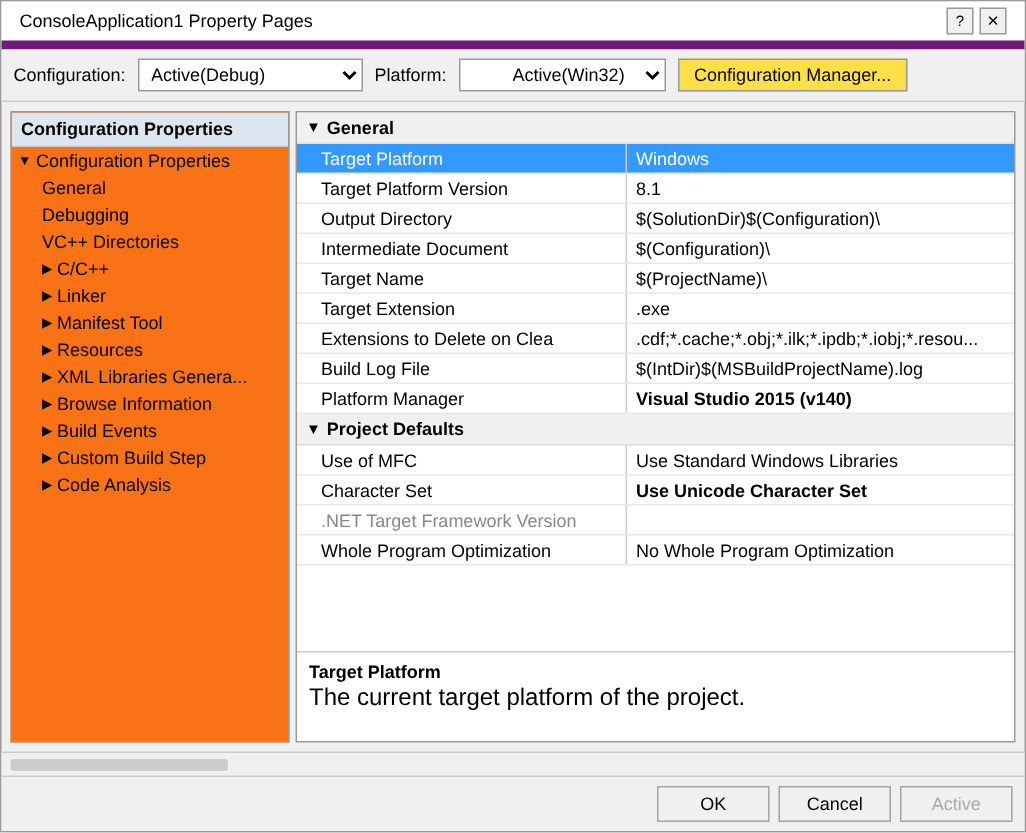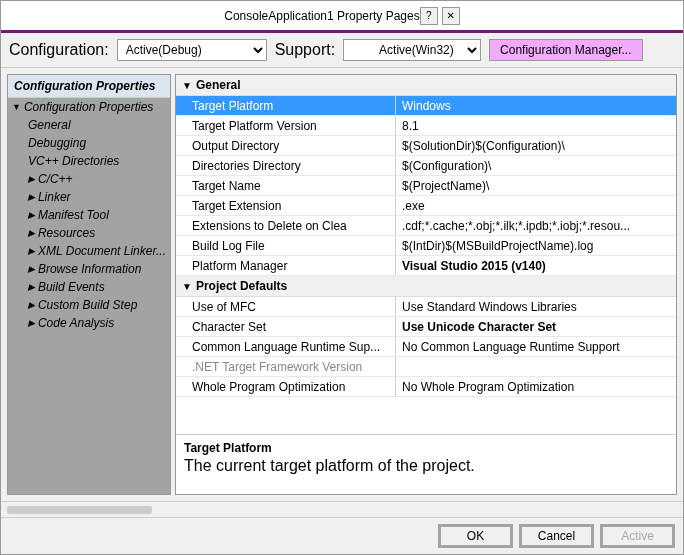--- a/index.html
+++ b/index.html
@@ -20,22 +20,22 @@
       border: 1px solid #999;
       box-shadow: 2px 2px 8px rgba(0,0,0,0.3);
       display: flex;
       flex-direction: column;
     }
     .title-bar {
       background: #fff;
       padding: 8px 12px;
       display: flex;
       align-items: center;
-      justify-content: center;
-      border-bottom: 3px solid #701a75;
+      justify-content: space-between;
+      border-bottom: 6px solid #701a75;
       height: 32px;
     }
     .title-bar-text {
       font-size: 12px;
       font-weight: normal;
       color: #000;
     }
     .title-bar-controls {
       display: flex;
       gap: 4px;
@@ -54,21 +54,21 @@
     }
     .toolbar-row {
       display: flex;
       align-items: center;
       padding: 6px 8px;
       gap: 8px;
       background: #f0f0f0;
       border-bottom: 1px solid #ccc;
     }
     .toolbar-label {
-      font-size: 16px;
+      font-size: 12px;
       color: #000;
     }
     .toolbar-select {
       height: 22px;
       font-size: 12px;
       border: 1px solid #999;
       background: #fff;
       padding: 0 4px;
       cursor: pointer;
     }
@@ -76,39 +76,38 @@
       width: 150px;
     }
     .toolbar-select-platform {
       width: 138px;
       padding-left: 31px;
     }
     .config-manager-btn {
       height: 22px;
       font-size: 12px;
       border: 1px solid #999;
-      background: #f0abfc;
+      background: #fde047;
       padding: 0 10px;
       cursor: pointer;
       white-space: nowrap;
     }
     .main-content {
       display: flex;
       flex: 1;
       overflow: hidden;
       padding: 6px;
       gap: 4px;
     }
     .left-panel {
-      width: 164px;
-      border: 1px solid #999;
-      background: #a3a3a3;
+      width: 186px;
+      border: 1px solid #999;
+      background: #f97316;
       overflow-y: auto;
       flex-shrink: 0;
-      font-style: italic;
     }
     .left-panel-header {
       background: #dce6f0;
       padding: 4px 6px;
       font-size: 12px;
       font-weight: bold;
       border-bottom: 1px solid #ccc;
     }
     .tree-item {
       padding: 2px 4px 2px 8px;
@@ -201,21 +200,21 @@
       align-items: center;
       padding: 6px 8px;
       gap: 6px;
       background: #f0f0f0;
       border-top: 1px solid #ccc;
     }
     .footer-btn {
       height: 24px;
       min-width: 75px;
       font-size: 12px;
-      border: 3px solid #a3a3a3;
+      border: 1px solid #a3a3a3;
       background: #f0f0f0;
       padding: 0 12px;
       cursor: pointer;
     }
     .footer-btn:disabled {
       color: #aaa;
       cursor: default;
     }
   </style>
 </head>
@@ -229,21 +228,21 @@
       <div class="title-btn">?</div>
       <div class="title-btn">✕</div>
     </div>
   </div>
 
   <div class="toolbar-row">
     <label class="toolbar-label">Configuration:</label>
     <select class="toolbar-select toolbar-select-config">
       <option>Active(Debug)</option>
     </select>
-    <label class="toolbar-label">Support:</label>
+    <label class="toolbar-label">Platform:</label>
     <select class="toolbar-select toolbar-select-platform">
       <option>Active(Win32)</option>
     </select>
     <button class="config-manager-btn">Configuration Manager...</button>
   </div>
 
   <div class="main-content">
 
     <div class="left-panel">
       <div class="left-panel-header">
@@ -274,21 +273,21 @@
       <div class="tree-item child">
         <span class="expand-arrow">▶</span>
         <span>Manifest Tool</span>
       </div>
       <div class="tree-item child">
         <span class="expand-arrow">▶</span>
         <span>Resources</span>
       </div>
       <div class="tree-item child">
         <span class="expand-arrow">▶</span>
-        <span>XML Document Linker...</span>
+        <span>XML Libraries Genera...</span>
       </div>
       <div class="tree-item child">
         <span class="expand-arrow">▶</span>
         <span>Browse Information</span>
       </div>
       <div class="tree-item child">
         <span class="expand-arrow">▶</span>
         <span>Build Events</span>
       </div>
       <div class="tree-item child">
@@ -314,21 +313,21 @@
         </div>
         <div class="props-row">
           <div class="props-cell-name">Target Platform Version</div>
           <div class="props-cell-value">8.1</div>
         </div>
         <div class="props-row">
           <div class="props-cell-name">Output Directory</div>
           <div class="props-cell-value">$(SolutionDir)$(Configuration)\</div>
         </div>
         <div class="props-row">
-          <div class="props-cell-name">Directories Directory</div>
+          <div class="props-cell-name">Intermediate Document</div>
           <div class="props-cell-value">$(Configuration)\</div>
         </div>
         <div class="props-row">
           <div class="props-cell-name">Target Name</div>
           <div class="props-cell-value">$(ProjectName)\</div>
         </div>
         <div class="props-row">
           <div class="props-cell-name">Target Extension</div>
           <div class="props-cell-value">.exe</div>
         </div>
@@ -349,24 +348,20 @@
           <span class="expand-icon">▼</span>
           <span>Project Defaults</span>
         </div>
         <div class="props-row">
           <div class="props-cell-name">Use of MFC</div>
           <div class="props-cell-value">Use Standard Windows Libraries</div>
         </div>
         <div class="props-row">
           <div class="props-cell-name">Character Set</div>
           <div class="props-cell-value bold">Use Unicode Character Set</div>
-        </div>
-        <div class="props-row">
-          <div class="props-cell-name">Common Language Runtime Sup...</div>
-          <div class="props-cell-value">No Common Language Runtime Support</div>
         </div>
         <div class="props-row">
           <div class="props-cell-name" style="color:#888;">.NET Target Framework Version</div>
           <div class="props-cell-value"></div>
         </div>
         <div class="props-row">
           <div class="props-cell-name">Whole Program Optimization</div>
           <div class="props-cell-value">No Whole Program Optimization</div>
         </div>
 

